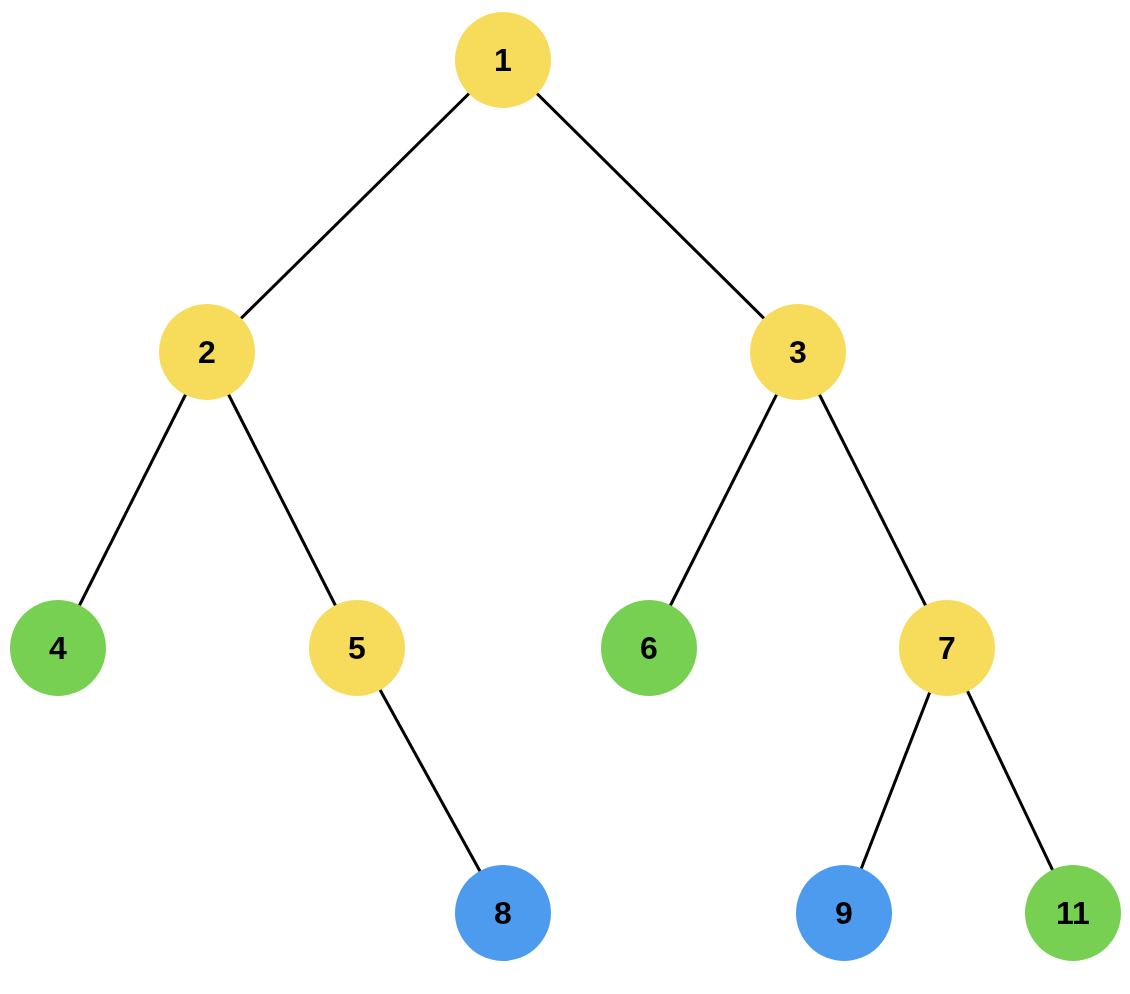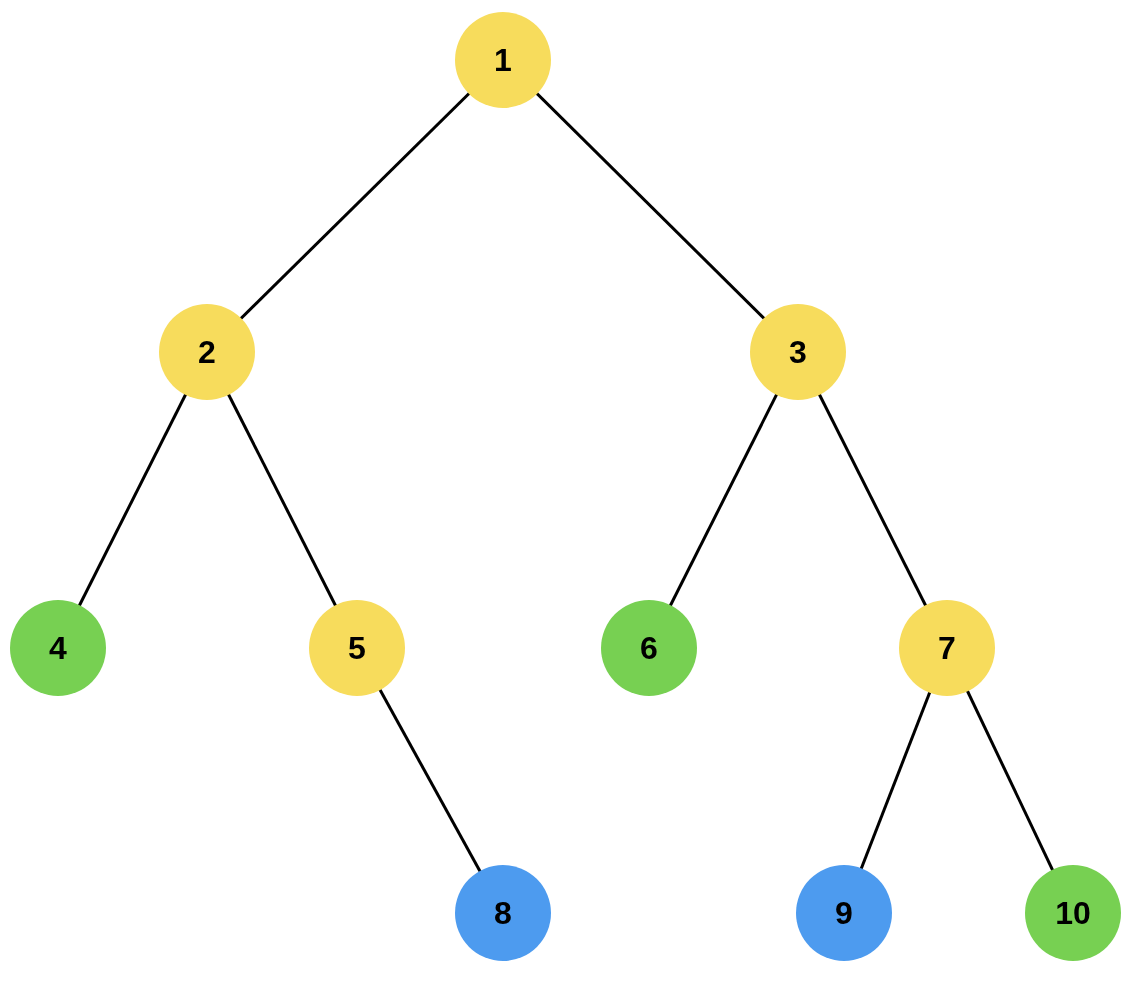--- a/index.html
+++ b/index.html
@@ -89,16 +89,16 @@
       <div class="node" style="left: 899px; top: 600px; width: 96px; height: 96px; background: rgb(247, 220, 92);">
         <span class="node-label" style="font-size: 32px; color: rgb(0, 0, 0);">7</span>
       </div>
       <div class="node" style="left: 455px; top: 865px; width: 96px; height: 96px; background: rgb(77, 155, 239);">
         <span class="node-label" style="font-size: 32px; color: rgb(0, 0, 0);">8</span>
       </div>
       <div class="node" style="left: 796px; top: 865px; width: 96px; height: 96px; background: rgb(77, 155, 239);">
         <span class="node-label" style="font-size: 32px; color: rgb(0, 0, 0);">9</span>
       </div>
       <div class="node" style="left: 1025px; top: 865px; width: 96px; height: 96px; background: rgb(119, 208, 82);">
-        <span class="node-label" style="font-size: 32px; color: rgb(0, 0, 0);">10</span>
+        <span class="node-label" style="font-size: 32px; color: rgb(0, 0, 0);">11</span>
       </div>
     </div>
 </div>
 
 </body></html>

